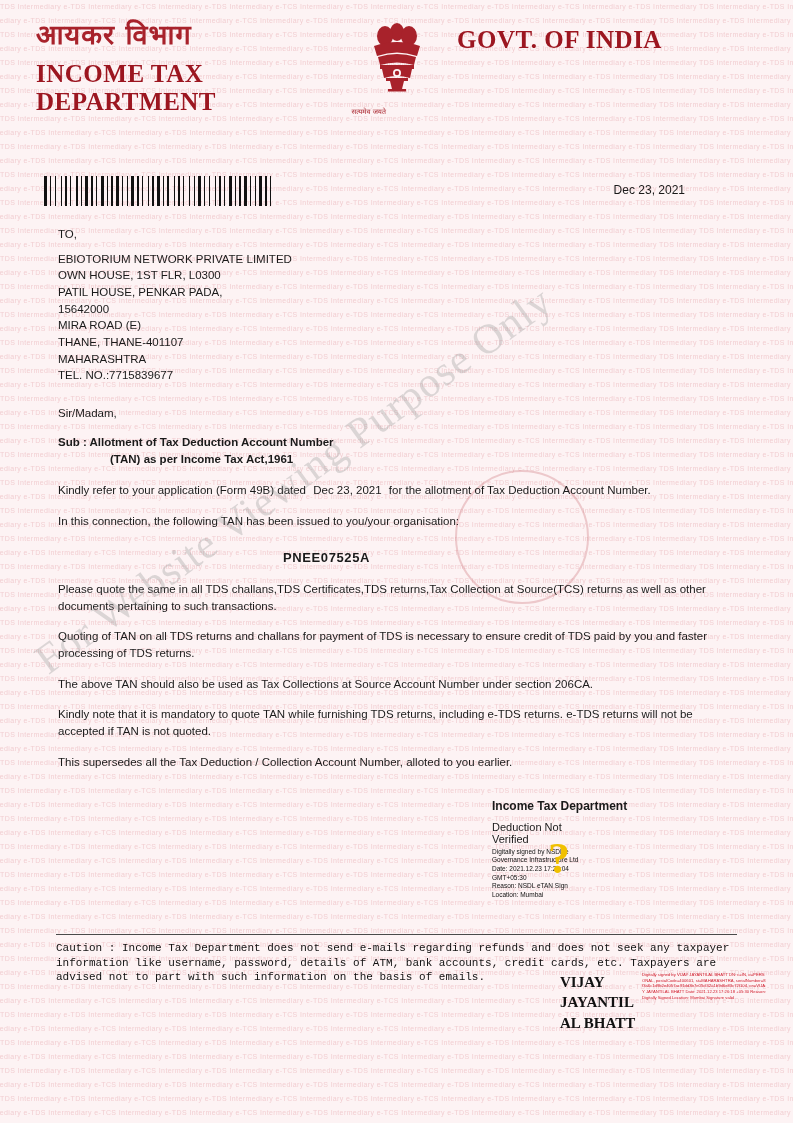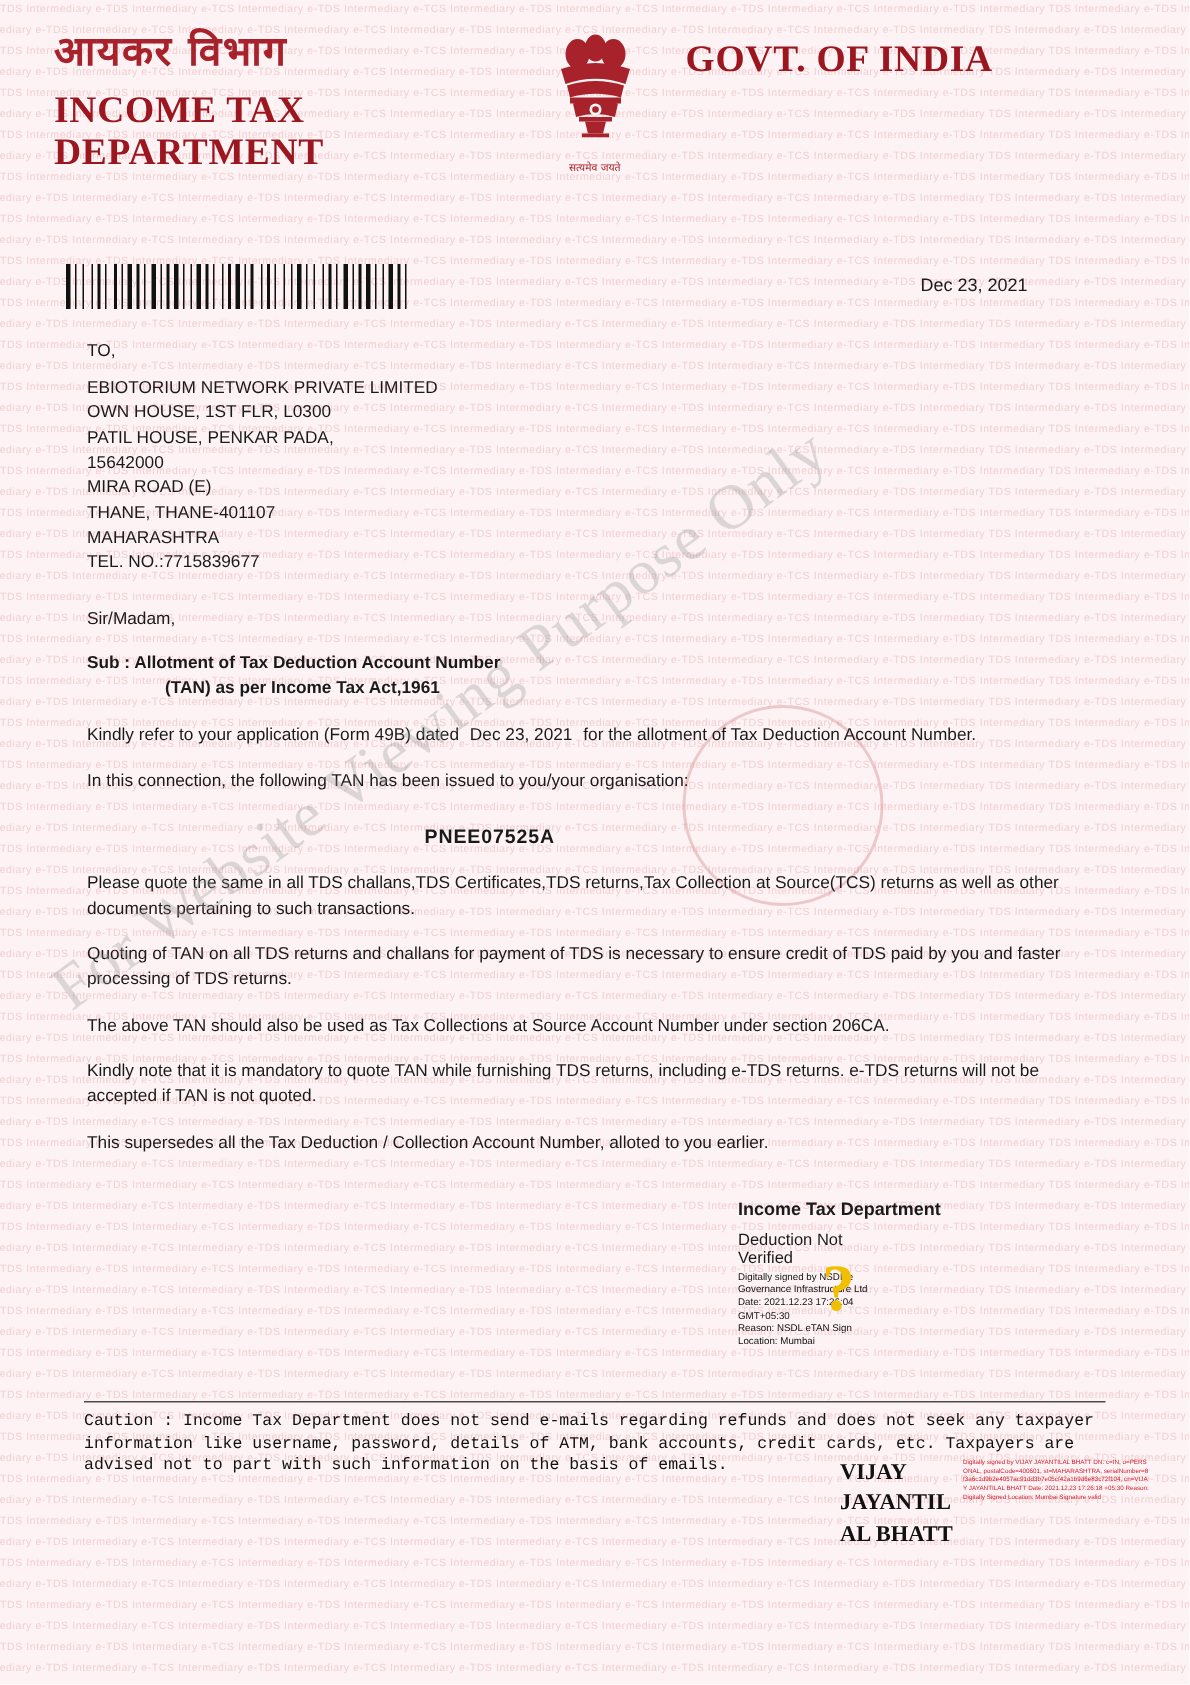--- a/index.html
+++ b/index.html
@@ -66,21 +66,20 @@
   .hdr-eng {
     font-family: "Liberation Serif", serif;
     font-size: 25px;
     font-weight: bold;
     color: #9c1620;
     letter-spacing: 0.5px;
     margin-top: 8px;
   }
   .emblem {
     width: 90px;
-    text-align: center;
     padding-top: 2px;
   }
   .emblem svg { display: block; margin: 0 auto; }
   .emblem-motto {
     font-family: "DejaVu Sans", sans-serif;
     font-size: 7px;
     color: #a8222b;
     margin-top: 1px;
   }
 

